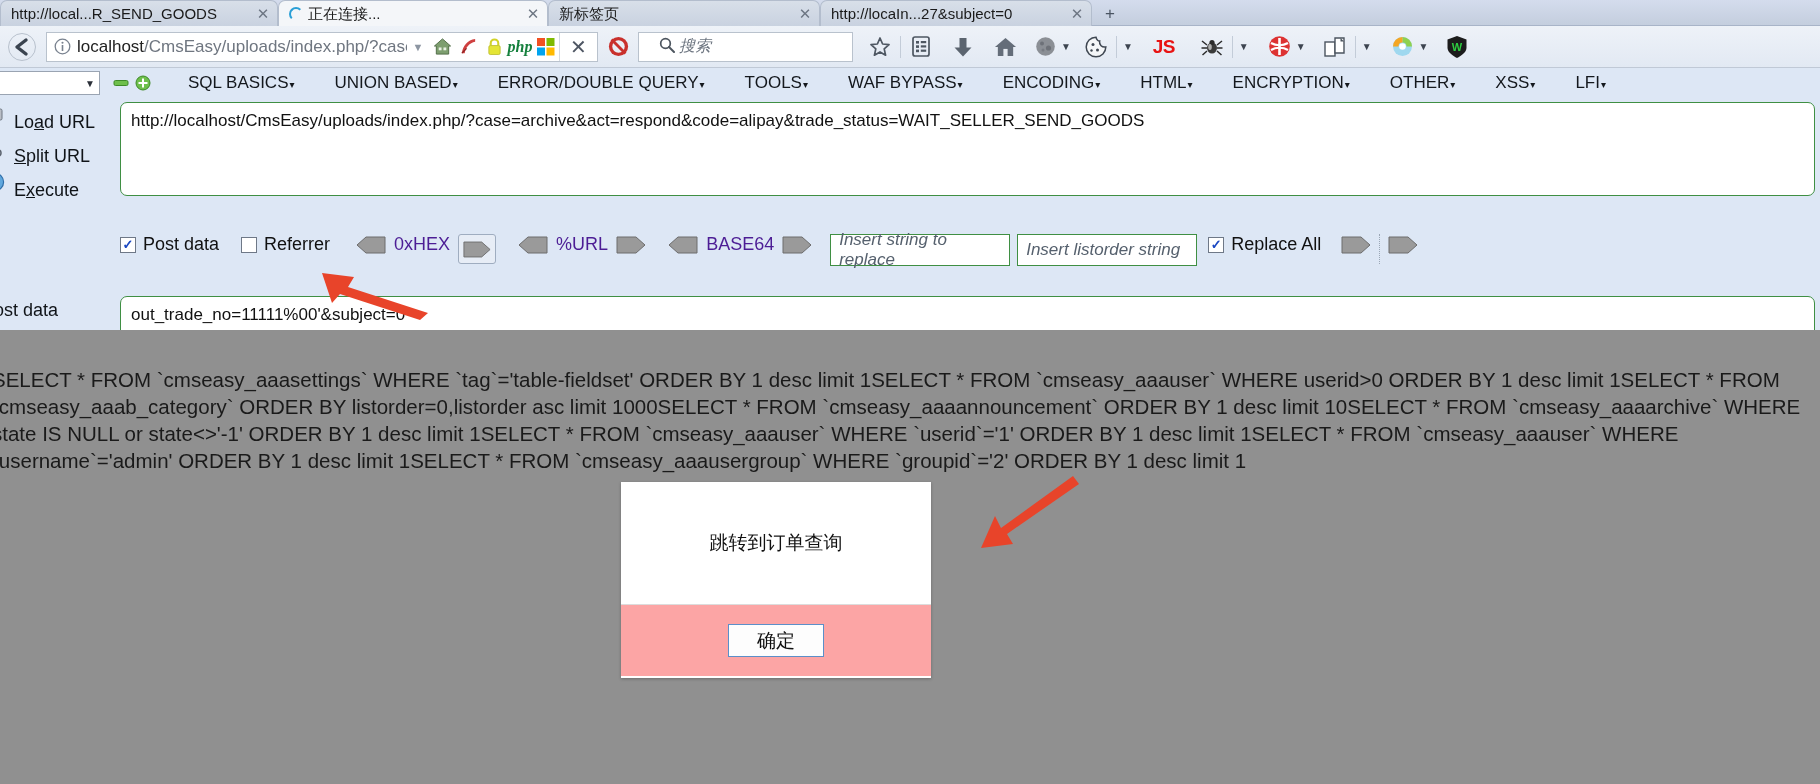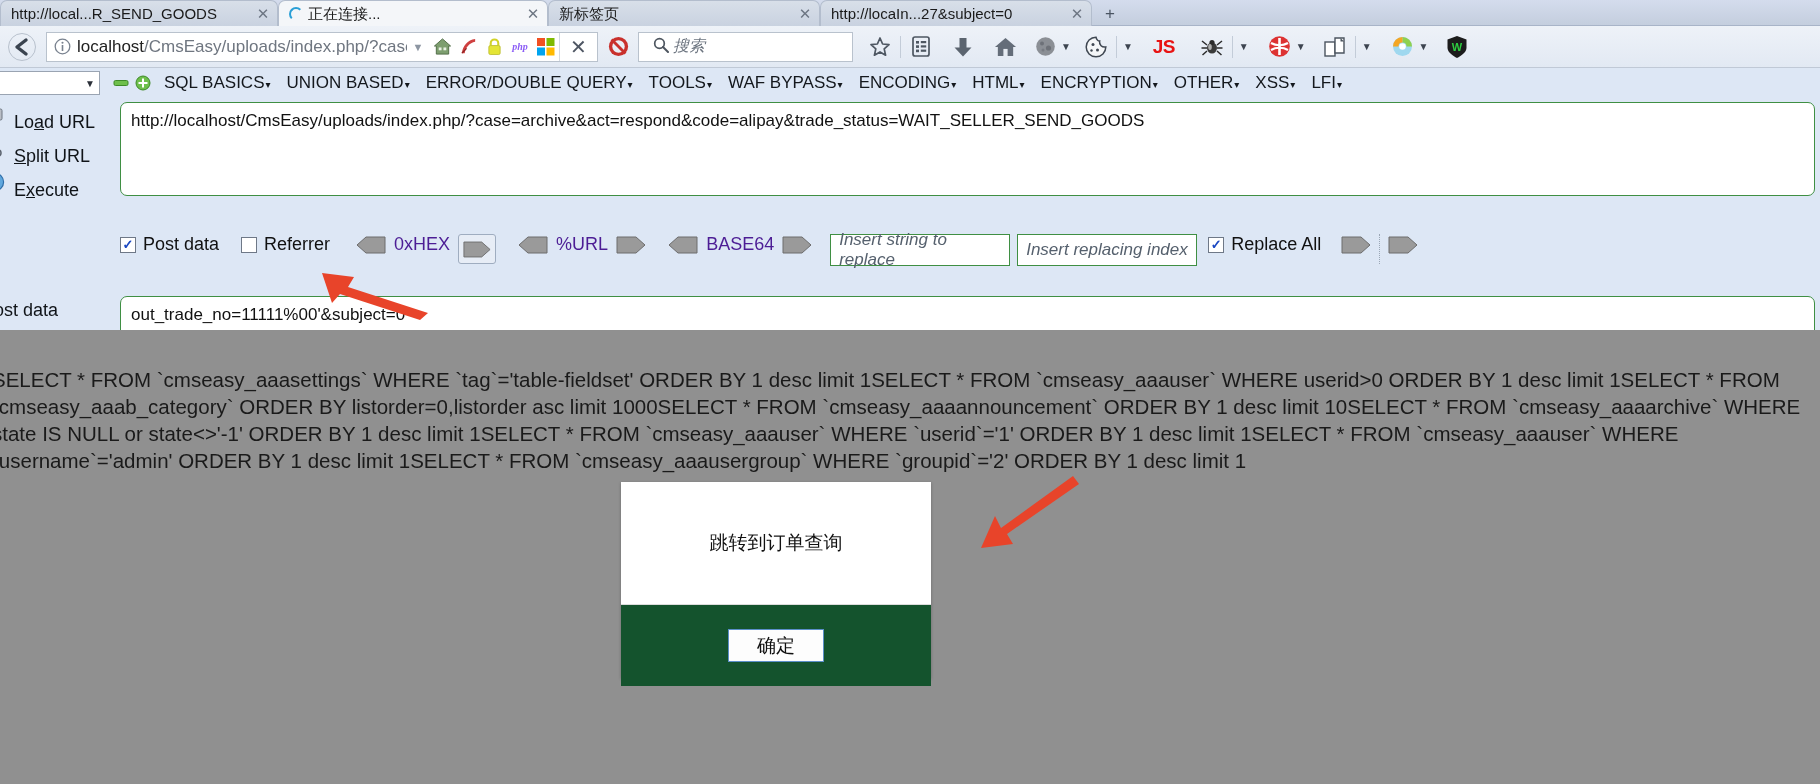--- a/index.html
+++ b/index.html
@@ -95,21 +95,21 @@
     border-left: 1px solid #d4dae2; cursor: pointer;
     line-height: 28px;
   }
   #noscript {
     width: 40px; display: flex; align-items: center; justify-content: center;
     cursor: pointer;
   }
   #searchbar {
     height: 30px; width: 215px;
     background: #ffffff; border: 1px solid #b9c2cd;
-    display: flex; align-items: center; padding: 0 10px;
+    display: flex; align-items: center; padding: 0 16px;
   }
   #searchbar .sicon { width: 24px; text-align: center; color: #5a626e; font-size: 15px; }
   #searchbar .splaceholder {
     font-size: 16px; color: #6d7580; font-style: italic;
   }
   .tbicon {
     height: 42px; min-width: 30px; display: flex; align-items: center;
     justify-content: center; cursor: pointer; flex: none;
   }
   .tbsep {
@@ -136,21 +136,21 @@
     position: absolute; left: -30px; top: 3px;
     width: 130px; height: 24px; background: #fff;
     border: 1px solid #9aa4b2;
     display: flex; align-items: center; padding: 0 4px;
     font-size: 16px; color: #151515;
   }
   #hbselect .sc { margin-left: auto; font-size: 10px; color: #2a2f38; }
   .greenbtn { width: 16px; height: 16px; margin: 0 3px; cursor: pointer; }
   .hbmenu-item {
     font-size: 17px; color: #14181d; margin-right: 16px;
-    cursor: pointer; white-space: nowrap;
+    cursor: pointer; white-space: nowrap; margin-left: 24px;
   }
   .hbmenu-item .mc { font-size: 10px; margin-left: 1px; }
 
   #hb-side { position: absolute; left: -18px; top: 30px; width: 120px; }
   .hbside-row {
     display: flex; align-items: center; height: 32px; margin-bottom: 2px;
   }
   .hbside-row .hbicon {
     width: 26px; display: flex; align-items: center; justify-content: center;
   }
@@ -230,21 +230,21 @@
     width: 310px; height: 196px;
     background: #ffffff;
     box-shadow: 0 1px 3px rgba(0,0,0,0.25);
   }
   #dialog-body {
     height: 122px; display: flex; align-items: center;
     justify-content: center;
     font-size: 19px; color: #111;
   }
   #dialog-footer {
-    height: 82px; background: #14532d; border-top: 1px solid #dcdcdc;
+    height: 72px; background: #fca5a5; border-top: 1px solid #dcdcdc;
     display: flex; align-items: center; justify-content: center;
   }
   #dialog-ok {
     width: 96px; height: 33px; background: #fdfdfd;
     border: 1px solid #5b8fc9;
     font-size: 19px; color: #111;
     display: flex; align-items: center; justify-content: center;
     cursor: pointer;
   }
 
@@ -306,21 +306,21 @@
         <path d="M3 17 L8 12" stroke="#8c2222" stroke-width="1.4"></path>
       </svg>
     </span>
     <span class="ubicon">
       <svg width="17" height="19" viewBox="0 0 18 20">
         <path d="M5 9 V6.5 A4 4 0 0 1 13 6.5 V9" fill="none" stroke="#d2d327" stroke-width="2.2"></path>
         <rect x="3" y="9" width="12" height="9.5" rx="1.5" fill="#e4e535" stroke="#b6b722" stroke-width="0.8"></rect>
       </svg>
     </span>
     <span class="ubicon">
-      <span style="font-style:italic;font-weight:bold;font-size:10px;color:#8b5cf6;font-family:'Liberation Serif',serif;">php</span>
+      <span style="font-style:italic;font-weight:bold;font-size:16px;color:#15803d;font-family:'Liberation Serif',serif;">php</span>
     </span>
     <span class="ubicon">
       <svg width="18" height="18" viewBox="0 0 18 18">
         <rect x="0" y="0" width="8" height="8" fill="#f25022"></rect>
         <rect x="9.5" y="0" width="8" height="8" fill="#7fba00"></rect>
         <rect x="0" y="9.5" width="8" height="8" fill="#00a4ef"></rect>
         <rect x="9.5" y="9.5" width="8" height="8" fill="#ffb900"></rect>
       </svg>
     </span>
     <span class="stopbtn">✕</span>
@@ -550,21 +550,21 @@
     </span>
     <span class="convlabel">BASE64</span>
     <span class="arrowbox">
       <svg width="30" height="18" viewBox="0 0 30 18">
           <path d="M1 1 L20 1 L29 9 L20 17 L1 17 Z" fill="#9a9a9a" stroke="#6d6d6d" stroke-width="1"></path>
         </svg>
     </span>
 
     <span style="width:18px"></span>
     <span class="replinput">Insert string to replace</span>
-    <span class="replinput">Insert replacing index</span>
+    <span class="replinput">Insert listorder string</span>
 
     <div class="cbwrap" style="margin-left:4px">
       <span class="cbox checked"></span>
       <span class="cblabel">Replace All</span>
     </div>
     <span class="arrowbox" style="margin-left:6px">
       <svg width="30" height="18" viewBox="0 0 30 18">
           <path d="M1 1 L20 1 L29 9 L20 17 L1 17 Z" fill="#9a9a9a" stroke="#6d6d6d" stroke-width="1"></path>
         </svg>
     </span>

